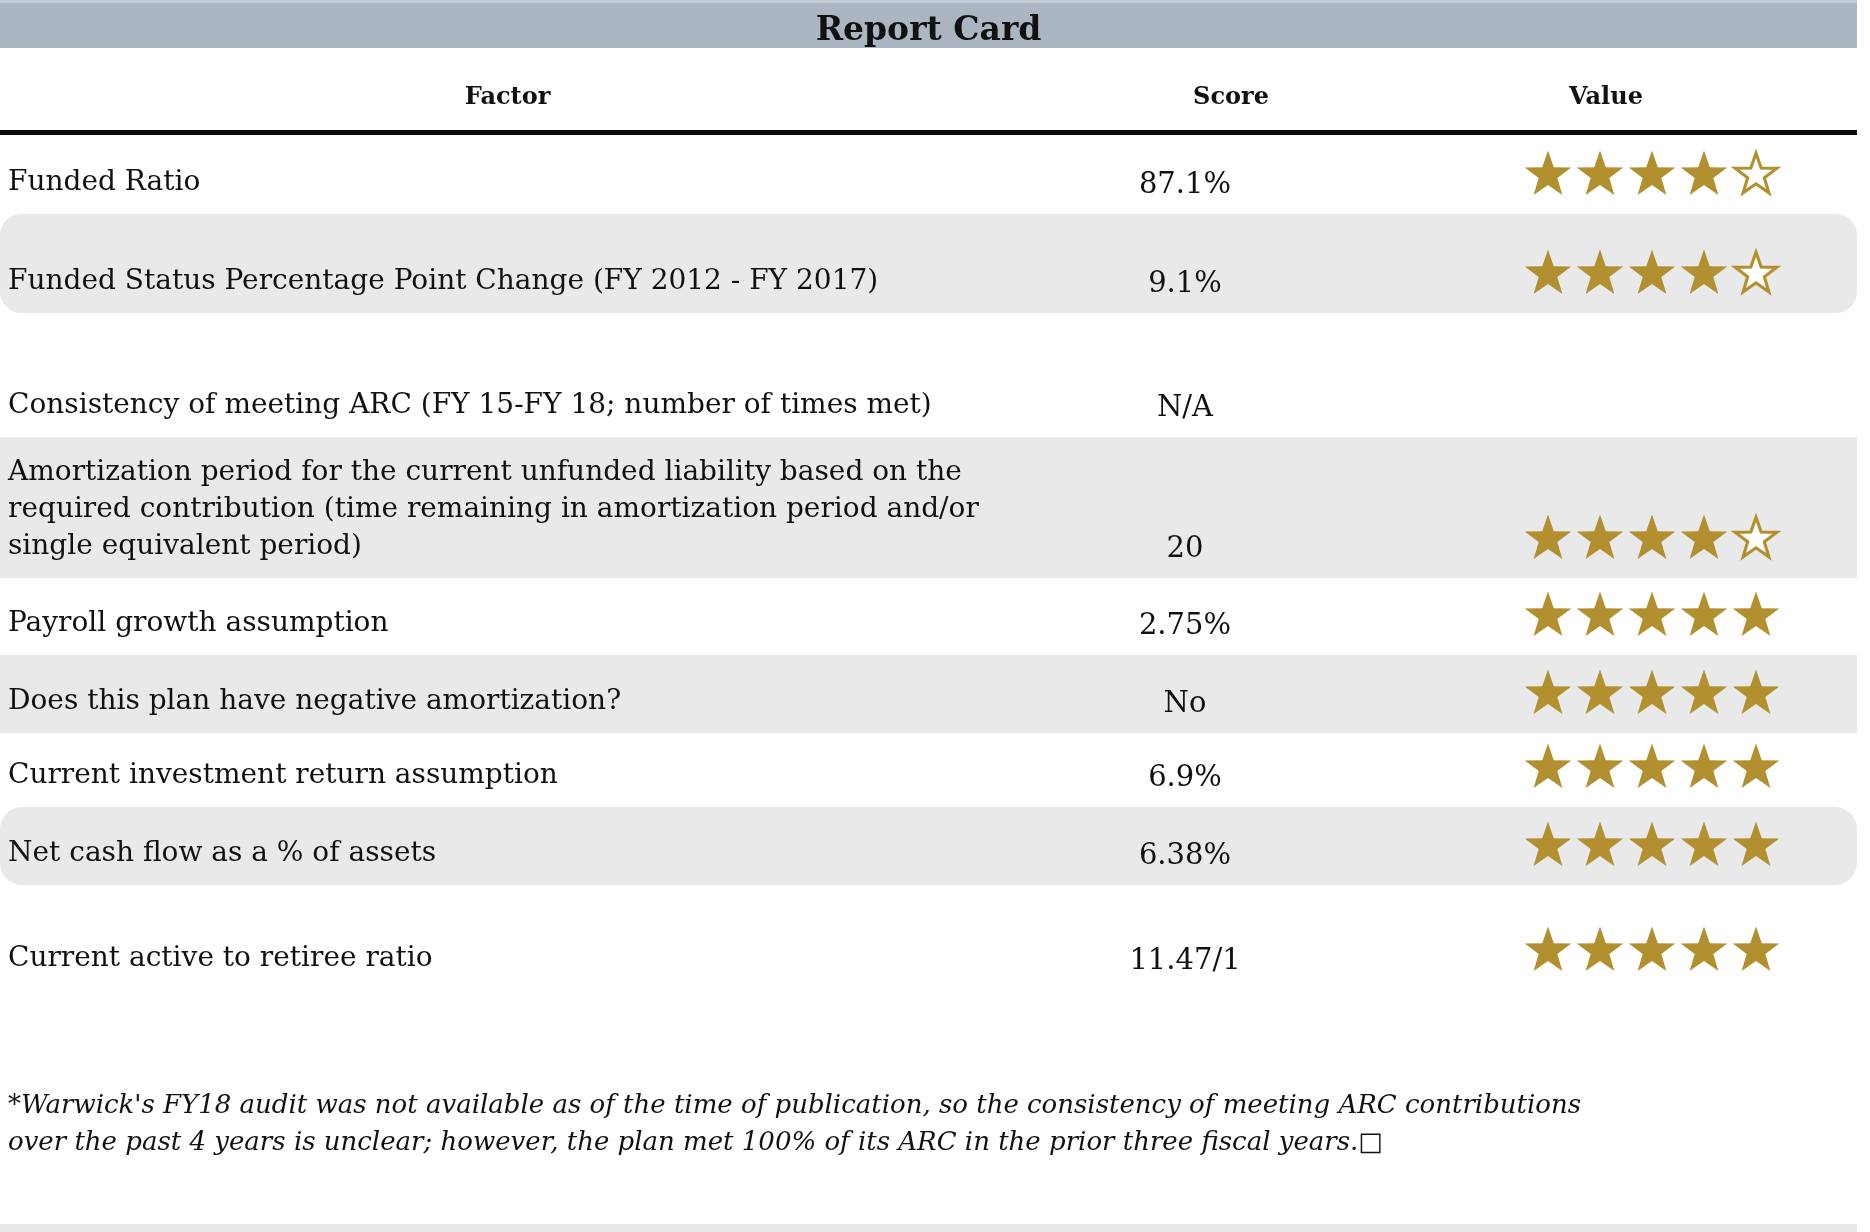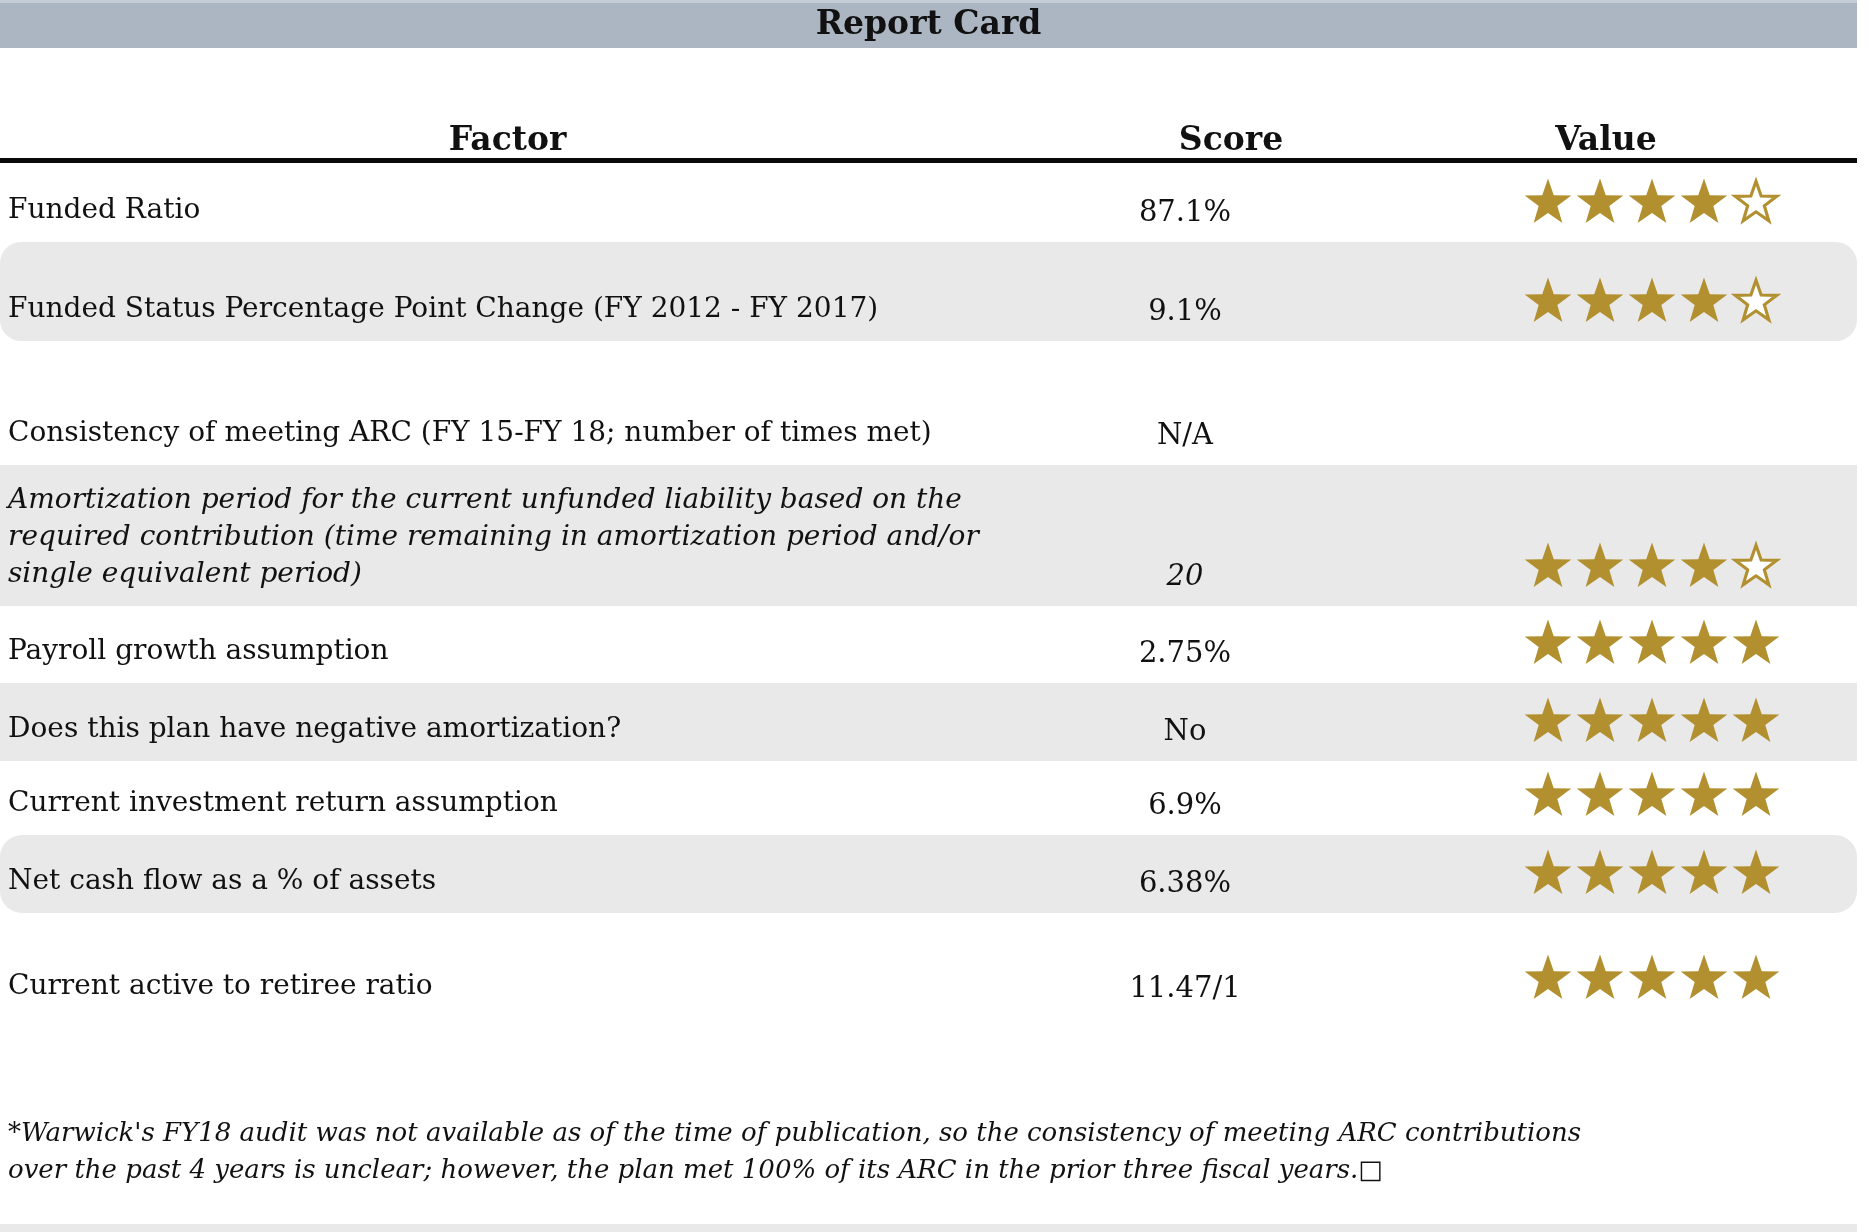--- a/index.html
+++ b/index.html
@@ -16,46 +16,46 @@
     font-family:"DejaVu Serif","Liberation Serif",serif;
     color:var(--ink);
     position:relative;
   }
   .sheet{width:1857px;}
 
   .title-bar{
     height:48px;
     background:var(--bar);
     border-top:3px solid var(--bar-top);
-    display:flex;align-items:flex-start;justify-content:center;
+    display:flex;align-items:flex-end;justify-content:center;
     font-size:33px;font-weight:700;
   }
 
   .head-row{
     display:grid;
     grid-template-columns:1015px 340px 502px;
     height:87px;
     align-items:end;
-    padding-bottom:0;
+    padding-bottom:20px;
     border-bottom:5px solid #0a0a0a;
-    font-size:33px;font-weight:700;margin-top:28px;
+    font-size:24px;font-weight:700;
   }
   .head-row .hcell{text-align:center;}
   .head-row .hcell.score{padding-left:92px;}
 
   .row{
     display:grid;
     grid-template-columns:1015px 340px 502px;
     align-items:end;
   }
   .rows .row:nth-child(even){background:var(--shade);}
   .rows .row:nth-child(1){min-height:79px;}
   .rows .row:nth-child(2){min-height:99px;border-radius:21px;}
   .rows .row:nth-child(3){min-height:124px;}
-  .rows .row:nth-child(4){min-height:141px;font-style:italic;}
+  .rows .row:nth-child(4){min-height:141px;}
   .rows .row:nth-child(5){min-height:77px;}
   .rows .row:nth-child(6){min-height:78px;}
   .rows .row:nth-child(7){min-height:74px;}
   .rows .row:nth-child(8){min-height:78px;border-radius:22px;}
   .rows .row:nth-child(9){min-height:105px;}
 
   .cell{padding-bottom:14px;}
   .cell.factor{
     padding-left:8px;
     font-size:28px;

